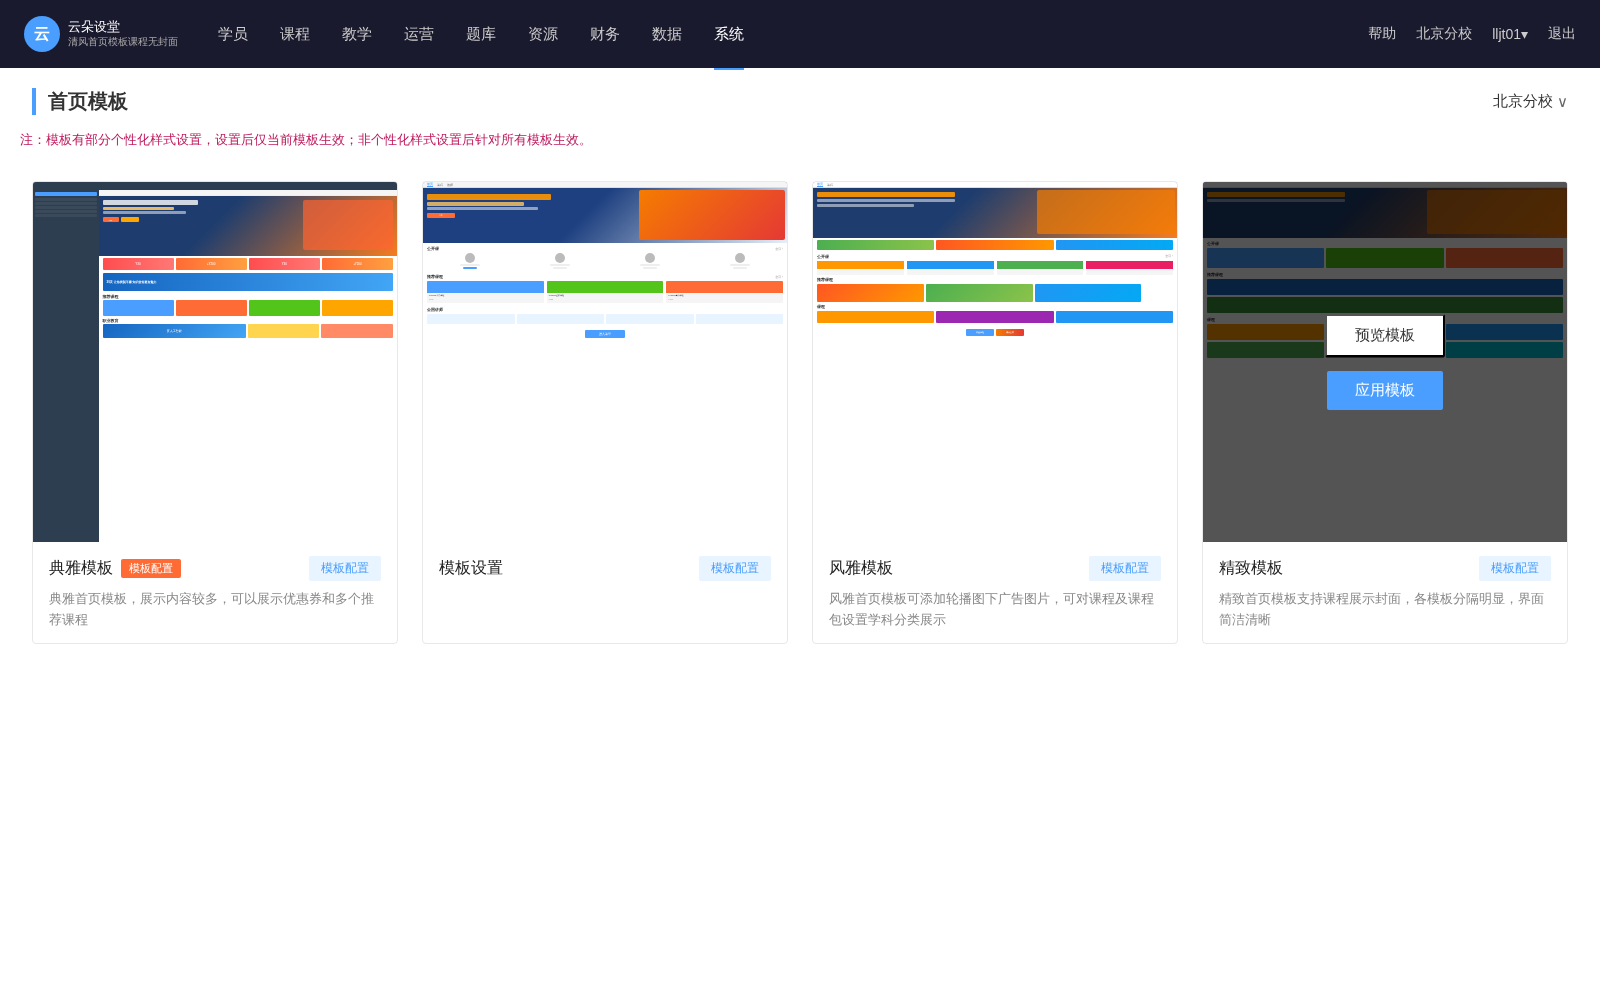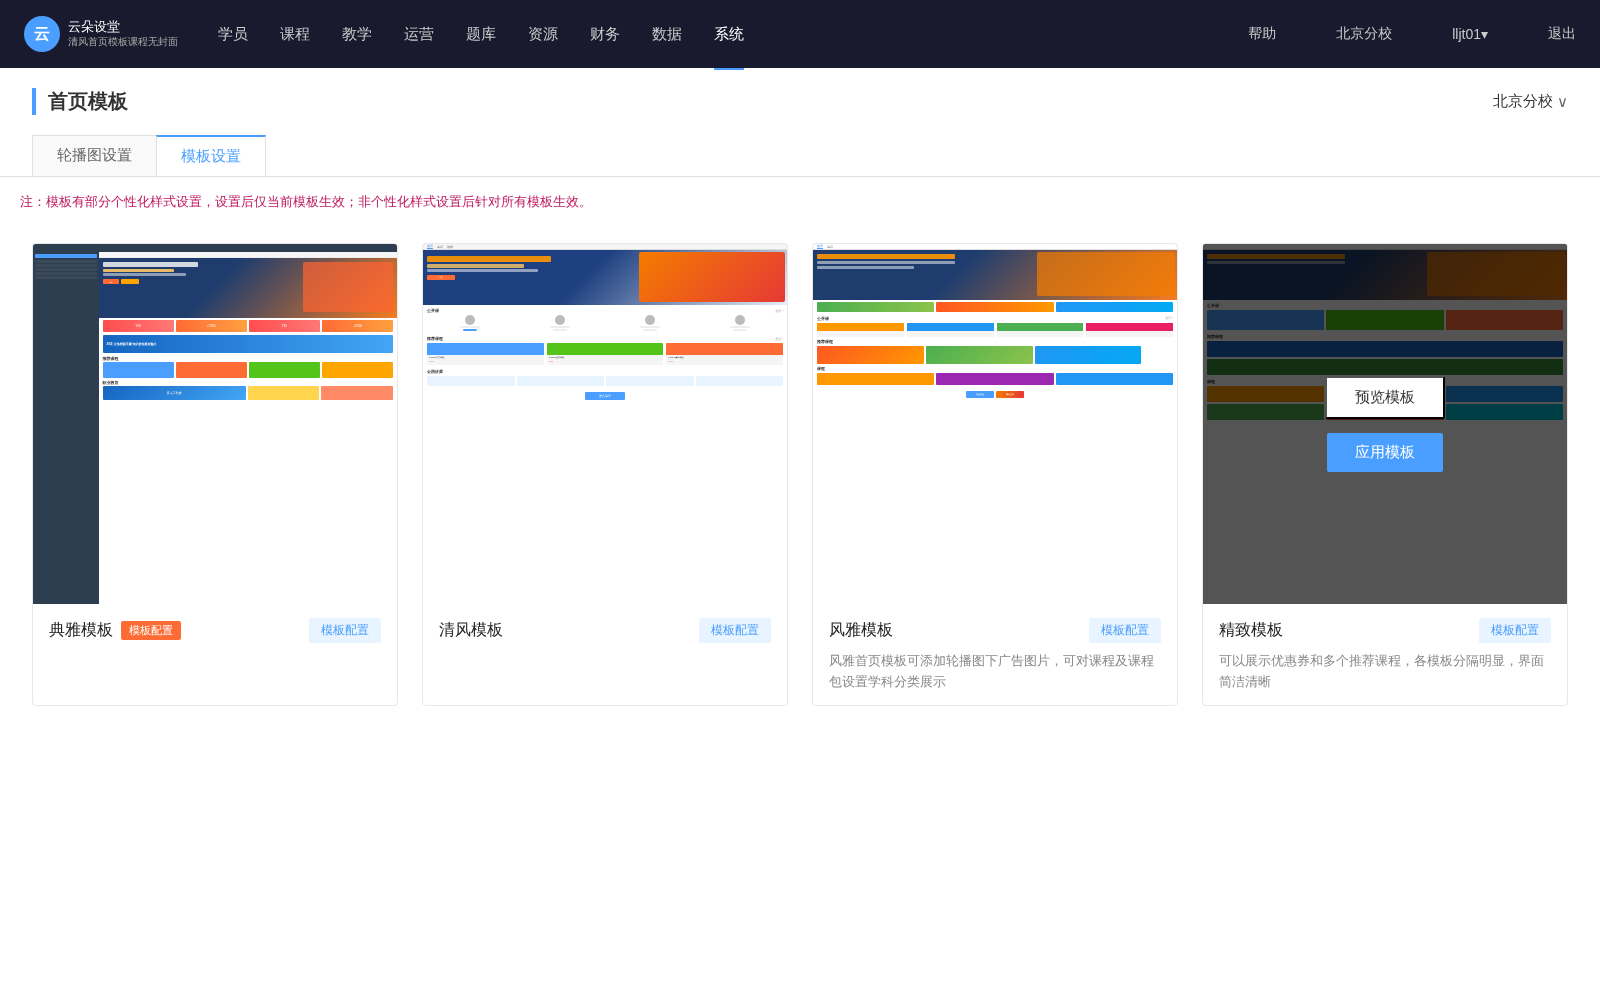--- a/index.html
+++ b/index.html
@@ -10,21 +10,21 @@
     .nav-left { display: flex; align-items: center; gap: 40px; }
     .nav-logo { display: flex; align-items: center; gap: 8px; }
     .nav-logo-icon { width: 36px; height: 36px; background: #4a9eff; border-radius: 50%; display: flex; align-items: center; justify-content: center; color: white; font-size: 16px; font-weight: bold; }
     .nav-logo-text { color: white; font-size: 13px; line-height: 1.3; }
     .nav-logo-sub { color: #aaa; font-size: 10px; }
     .nav-menu { display: flex; gap: 32px; }
     .nav-menu-item { color: #ccc; font-size: 15px; cursor: pointer; padding: 4px 0; position: relative; }
     .nav-menu-item.active { color: white; }
     .nav-menu-item.active::after { content: ''; position: absolute; bottom: -22px; left: 0; right: 0; height: 2px; background: #4a9eff; }
     .nav-right { display: flex; align-items: center; gap: 20px; }
-    .nav-right-item { color: #ccc; font-size: 14px; cursor: pointer; margin-left: 40px; }
+    .nav-right-item { color: #ccc; font-size: 14px; cursor: pointer; }
 
     
     .page { background: white; min-height: 922px; }
     .page-header { padding: 20px 32px 0; display: flex; justify-content: space-between; align-items: center; }
     .page-title { font-size: 20px; color: #333; font-weight: 600; border-left: 4px solid #4a9eff; padding-left: 12px; }
     .page-branch { font-size: 15px; color: #333; cursor: pointer; display: flex; align-items: center; gap: 4px; }
     .page-branch-arrow { color: #666; }
 
     
     .tabs { display: flex; padding: 20px 32px 0; border-bottom: 1px solid #e0e0e0; gap: 0; }
@@ -90,24 +90,20 @@
 
 <div class="page">
   <div class="page-header">
     <div class="page-title">首页模板</div>
     <div class="page-branch">
       <span>北京分校</span>
       <span class="page-branch-arrow">∨</span>
     </div>
   </div>
 
-  <div class="tabs">
-    <div class="tab">轮播图设置</div>
-    <div class="tab active">模板设置</div>
-  </div>
 
   <div class="note">注：模板有部分个性化样式设置，设置后仅当前模板生效；非个性化样式设置后针对所有模板生效。</div>
 
   <div class="template-grid">
 
     <div class="template-card">
       <div class="template-preview">
 
         <div class="mini-preview">
           <div class="mini-nav"></div>
@@ -168,20 +164,21 @@
         </div>
       </div>
       <div class="template-footer">
         <div class="template-name-row">
           <div class="template-name">
             <span>典雅模板</span>
             <span class="badge-current">模板配置</span>
           </div>
           <button class="btn-config">模板配置</button>
         </div>
+        <div class="template-desc">典雅首页模板，展示内容较多，可以展示优惠券和多个推荐课程</div>
       </div>
     </div>
 
     <div class="template-card">
       <div class="template-preview">
         <div class="mini-preview">
           <div style="height:6px; background:#f5f5f5; border-bottom:1px solid #ddd; display:flex; align-items:center; padding:0 4px; gap:4px;">
             <div style="font-size:3px; color:#4a9eff; border-bottom:1px solid #4a9eff;">首页</div>
             <div style="font-size:3px; color:#666;">课程</div>
             <div style="font-size:3px; color:#666;">教师</div>
@@ -262,21 +259,21 @@
           </div>
 
           <div style="padding:4px; display:flex; justify-content:center;">
             <div style="height:8px; width:40px; background:#4a9eff; border-radius:1px; display:flex; align-items:center; justify-content:center; font-size:3px; color:white;">进入课堂</div>
           </div>
         </div>
       </div>
       <div class="template-footer">
         <div class="template-name-row">
           <div class="template-name">
-            <span>清风模板</span>
+            <span>模板设置</span>
           </div>
           <button class="btn-config">模板配置</button>
         </div>
       </div>
     </div>
 
     <div class="template-card">
       <div class="template-preview">
         <div class="mini-preview">
           <div style="height:6px; background:#fff; border-bottom:1px solid #ddd; display:flex; align-items:center; padding:0 4px; gap:4px;">
@@ -401,18 +398,18 @@
           <button class="btn-apply">应用模板</button>
         </div>
       </div>
       <div class="template-footer">
         <div class="template-name-row">
           <div class="template-name">
             <span>精致模板</span>
           </div>
           <button class="btn-config">模板配置</button>
         </div>
-        <div class="template-desc">可以展示优惠券和多个推荐课程，各模板分隔明显，界面简洁清晰</div>
+        <div class="template-desc">精致首页模板支持课程展示封面，各模板分隔明显，界面简洁清晰</div>
       </div>
     </div>
 
   </div>
 </div>
 
 </body></html>

